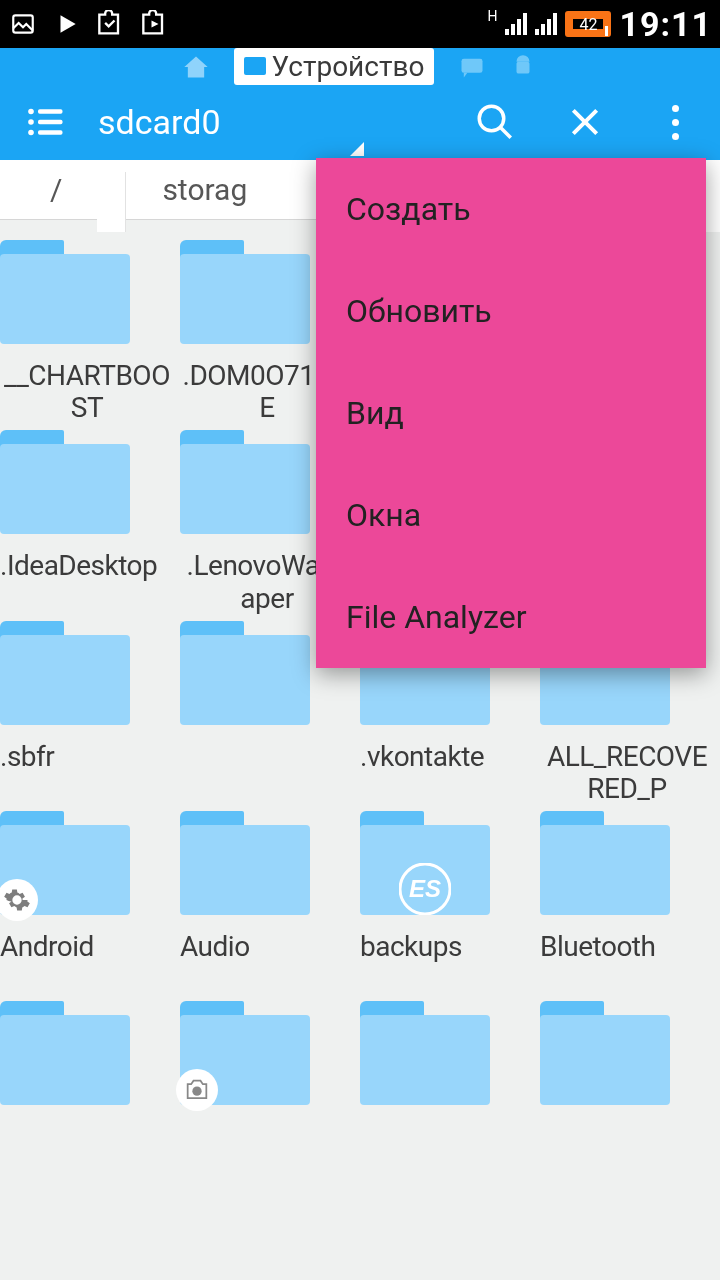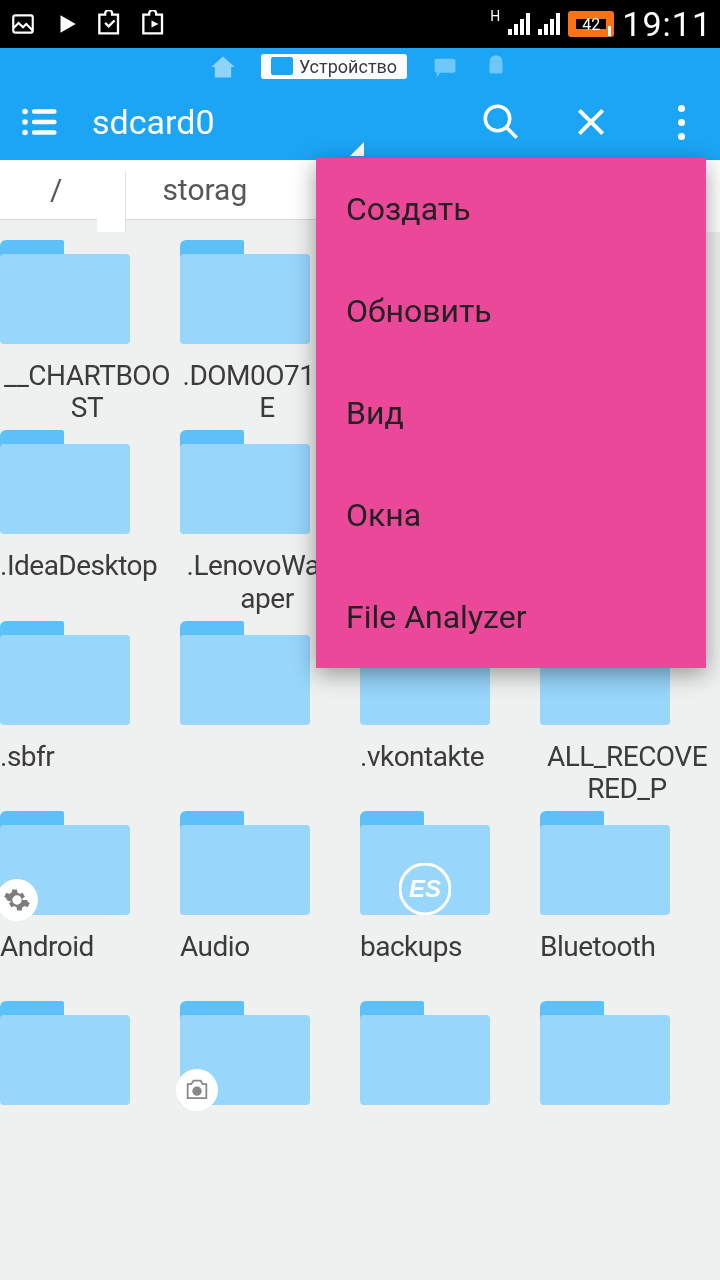--- a/index.html
+++ b/index.html
@@ -23,27 +23,27 @@
   .signal { display:inline-flex; align-items:flex-end; gap:2px; height:22px;}
   .signal span{ width:4px; background:#fff;}
   .signal span:nth-child(1){height:6px}.signal span:nth-child(2){height:11px}
   .signal span:nth-child(3){height:16px}.signal span:nth-child(4){height:22px}
 
   .tab-strip {
     background:#1BA5F4; height:36px;
     display:flex; align-items:center; justify-content:center;
     gap:24px; color:#82d2ff;
   }
-  .tab-active { background:#fff; border-radius:3px; padding:2px 10px; color:#3a3a3a; font-size:18px; display:flex; align-items:center; gap:6px;}
+  .tab-active { background:#fff; border-radius:3px; padding:2px 10px; color:#3a3a3a; font-size:28px; display:flex; align-items:center; gap:6px;}
   .sd-chip{width:22px;height:18px;background:#1BA5F4;border-radius:2px;}
   .tab-icon{width:28px;height:26px;}
 
   .toolbar {
     background:#1BA5F4; height:76px;
-    display:flex; align-items:center; padding:0 14px;
+    display:flex; align-items:center; padding:0 20px;
     color:#fff; gap:10px;
   }
   .menu-btn { width:50px; height:40px; display:flex; flex-direction:column; justify-content:space-between; padding:6px 2px;}
   .toolbar-title{ font-size:34px; font-weight:400; flex:0 0 auto; margin-left:18px;}
   .toolbar-spacer{flex:1;}
   .tool-icon{ width:50px; height:50px; display:flex;align-items:center;justify-content:center; margin-left:30px;}
   .tri-indicator{position:absolute; left:350px; top:142px; width:0;height:0;border-left:14px solid transparent;border-bottom:14px solid #fff;}
 
   .breadcrumb{
     background:#fff; height:60px; display:flex; align-items:center;
@@ -137,21 +137,21 @@
       </span>
     <span class="signal">
         <span></span>
         <span></span>
         <span></span>
         <span></span>
       </span>
     <span class="battery">
         <span>42</span>
       </span>
-    <span style="font-size:34px;letter-spacing:1px;">19:11</span>
+    <span style="font-size:34px;letter-spacing:1px;font-weight:bold;">19:11</span>
   </div>
 </div>
 
 <div class="tab-strip">
   <span class="tab-icon">
     <svg viewBox="0 0 24 24" width="28" height="28" fill="#8FD3FB">
         <path d="M12 3l10 9h-3v9H5v-9H2z"></path>
       </svg>
   </span>
   <span class="tab-active">

